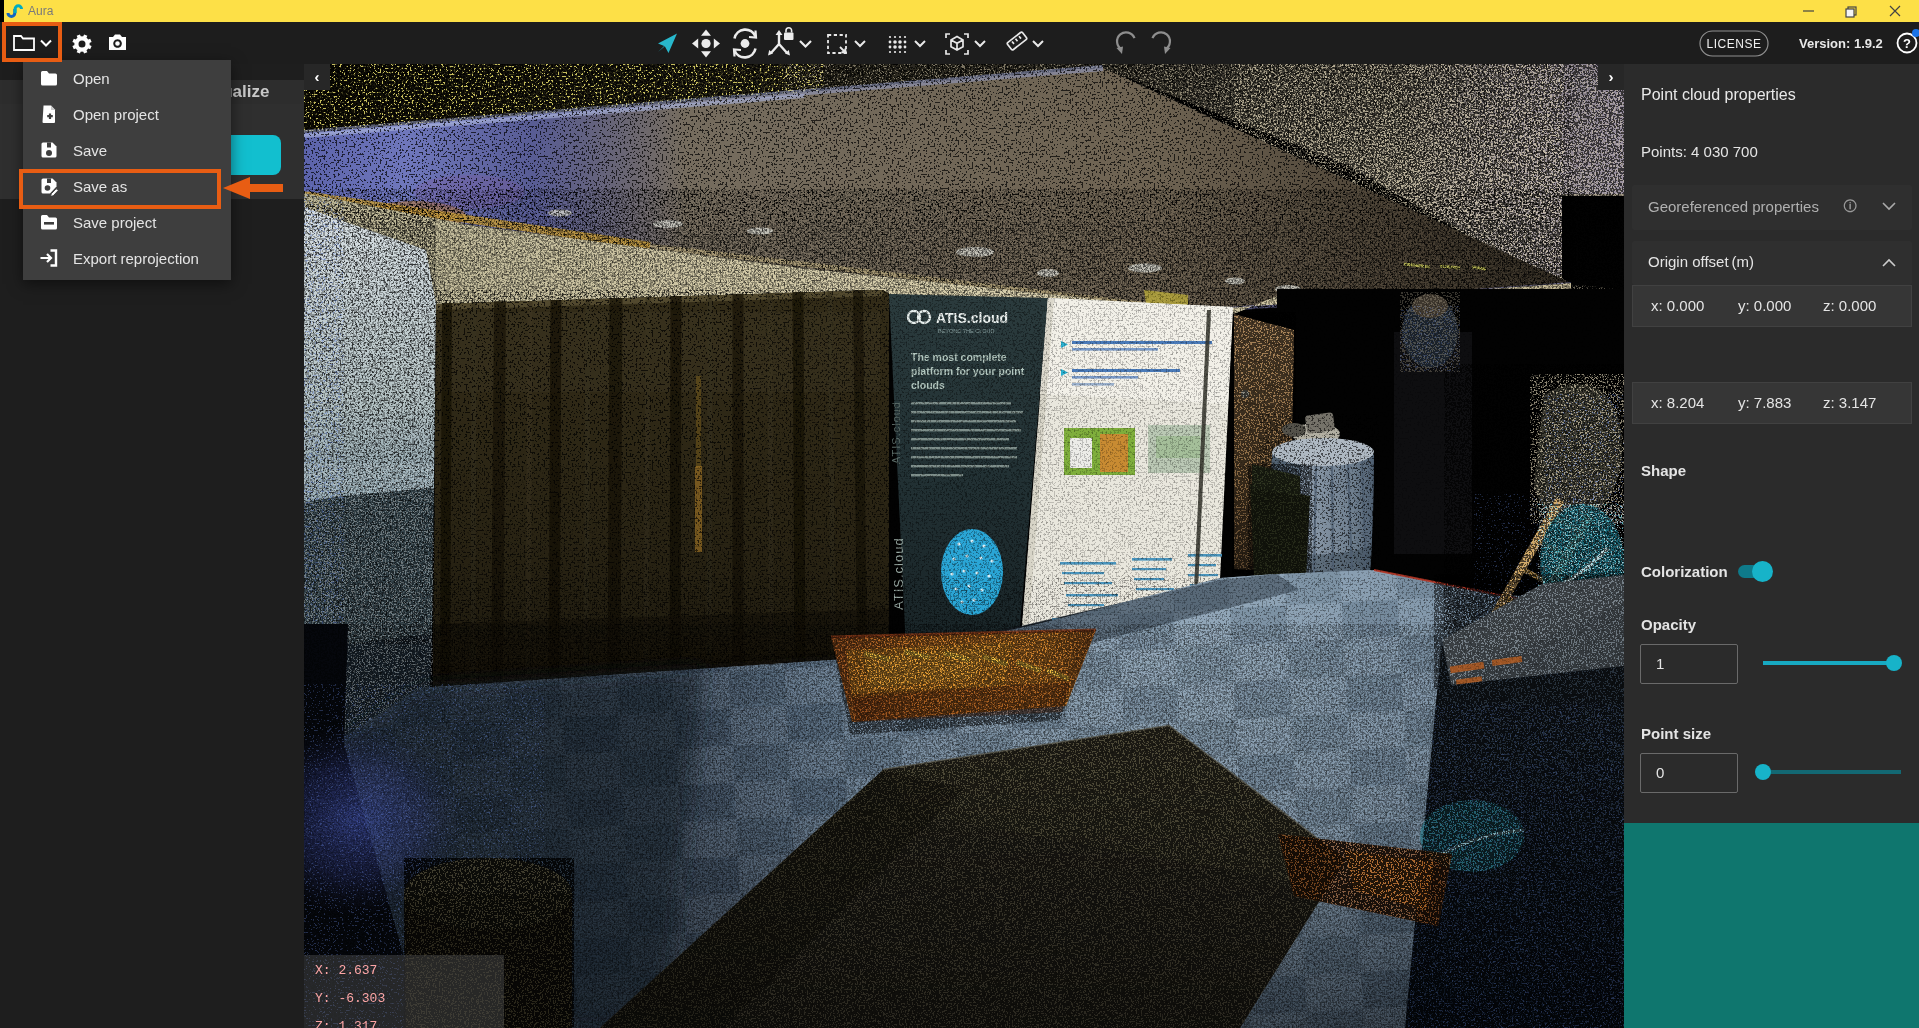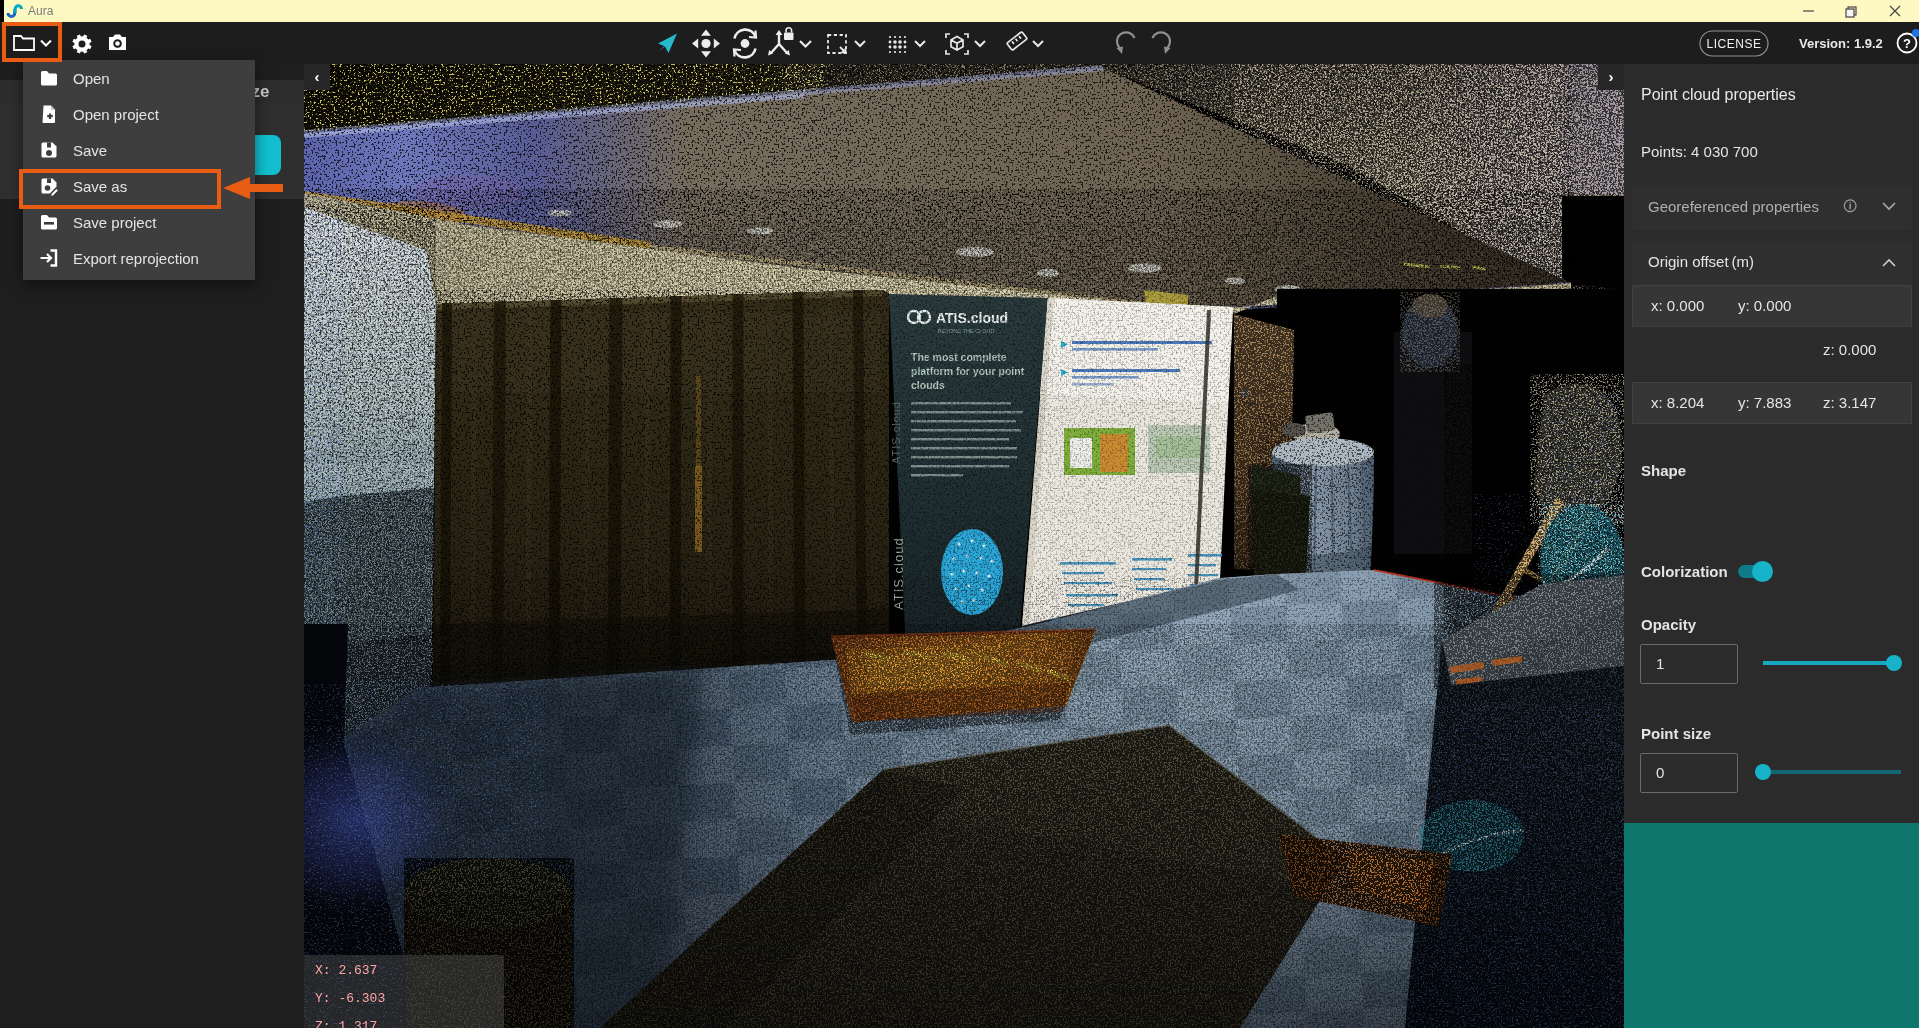--- a/index.html
+++ b/index.html
@@ -1,35 +1,35 @@
 <!DOCTYPE html>
 <html><head>
 <meta charset="utf-8">
 <style>
   * { margin:0; padding:0; box-sizing:border-box; }
   html,body { width:1919px; height:1028px; overflow:hidden; background:#000; font-family:"Liberation Sans", sans-serif; }
   .abs { position:absolute; }
-  #titlebar { left:0; top:0; width:1919px; height:22px; background:#fef9c3;text-align:right; }
+  #titlebar { left:0; top:0; width:1919px; height:22px; background:#fde047;text-align:right; }
   #titlebar .blk { left:0; top:0; width:4px; height:22px; background:#000; position:absolute;}
   #appname { position:absolute; left:28px; top:4px; font-size:12px; color:#7a7a7a; }
   #winbtns { position:absolute; right:8px; top:0px; height:22px; color:#444; }
   #toolbar { left:0; top:22px; width:1919px; height:42px; background:#1d1d1d; }
   #leftpanel { left:0; top:64px; width:304px; height:964px; background:#1e1e1e; }
   #lp-head { position:absolute; left:0; top:16px; width:304px; height:24px; background:#2d2d2d; }
   #lp-head span { position:absolute; left:197px; top:2px; color:#c8c8c8; font-size:17px; font-weight:bold; }
   #lp-sec { position:absolute; left:0; top:40px; width:304px; height:95px; background:#2f2f2f; }
   #cyanbtn { position:absolute; left:223px; top:71px; width:58px; height:40px; background:#12bfcf; border-radius:8px; }
   #rightpanel { left:1624px; top:64px; width:295px; height:964px; background:#0f766e; color:#ddd; }
   #rp-main { position:absolute; left:0; top:0; width:295px; height:759px; background:#2b2b2b; }
   .rp-h1 { position:absolute; left:17px; top:22px; font-size:16px; color:#e8e8e8; }
   .rp-box { position:absolute; left:8px; width:280px; background:#2f2f2f; border-radius:2px; }
   .rp-row { position:absolute; left:8px; width:280px; background:#363636; border:1px solid #414141; }
   .rp-label { font-size:15px; color:#e4e4e4; }
   .chev { position:absolute; right:16px; color:#bbb; }
-  #menu { left:23px; top:60px; width:232px; height:220px; background:#3e3e3e; box-shadow:0 4px 14px rgba(0,0,0,.5); z-index:30; }
+  #menu { left:23px; top:60px; width:208px; height:220px; background:#3e3e3e; box-shadow:0 4px 14px rgba(0,0,0,.5); z-index:30; }
   .mi { position:absolute; left:0; width:199px; height:36px; color:#e4e4e4; font-size:15px; }
   .mi span { position:absolute; left:50px; top:9px; }
   .mi svg { position:absolute; left:16px; top:7px; }
   .obox { position:absolute; border:4px solid #e85d13; z-index:40; }
   #viewport { left:304px; top:64px; width:1320px; height:964px; }
   .navbtn { position:absolute; width:26px; height:26px; background:#272727; color:#fff; font-size:15px; font-weight:bold; text-align:center; line-height:25px; z-index:20; }
   #coords { position:absolute; left:0px; top:891px; width:200px; height:73px; background:rgba(95,95,95,.38); color:#fca5a5; font-family:"Liberation Mono", monospace; font-size:13px; z-index:15; }
   #coords div { position:absolute; left:11px; }
 </style>
 </head>
@@ -576,21 +576,21 @@
   </div>
   <div class="rp-box" style="top:177px; height:44px;">
     <span style="position:absolute;left:16px;top:12px;" class="rp-label">Origin offset (m)</span>
     <svg class="chev" style="top:17px;" width="14" height="9">
         <path d="M1 8 L7 2 L13 8" stroke="#ccc" stroke-width="1.6" fill="none"></path>
       </svg>
   </div>
   <div class="rp-row" style="top:221px; height:42px;">
     <span style="position:absolute;left:18px;top:11px;" class="rp-label">x: 0.000</span>
     <span style="position:absolute;left:105px;top:11px;" class="rp-label">y: 0.000</span>
-    <span style="position:absolute;left:190px;top:11px;margin-top:44px;" class="rp-label">z: 0.000</span>
+    <span style="position:absolute;left:190px;top:11px;" class="rp-label">z: 0.000</span>
   </div>
   <div class="rp-row" style="top:318px; height:42px;">
     <span style="position:absolute;left:18px;top:11px;" class="rp-label">x: 8.204</span>
     <span style="position:absolute;left:105px;top:11px;" class="rp-label">y: 7.883</span>
     <span style="position:absolute;left:190px;top:11px;" class="rp-label">z: 3.147</span>
   </div>
   <div class="abs rp-label" style="left:17px; top:398px; font-weight:bold;">Shape</div>
   <div class="abs rp-label" style="left:17px; top:499px; font-weight:bold;">Colorization</div>
   <div class="abs" style="left:114px; top:501px; width:30px; height:13px; background:#0e7a8a; border-radius:7px;"></div>
   <div class="abs" style="left:128px; top:497px; width:21px; height:21px; background:#17b3c9; border-radius:50%;"></div>

